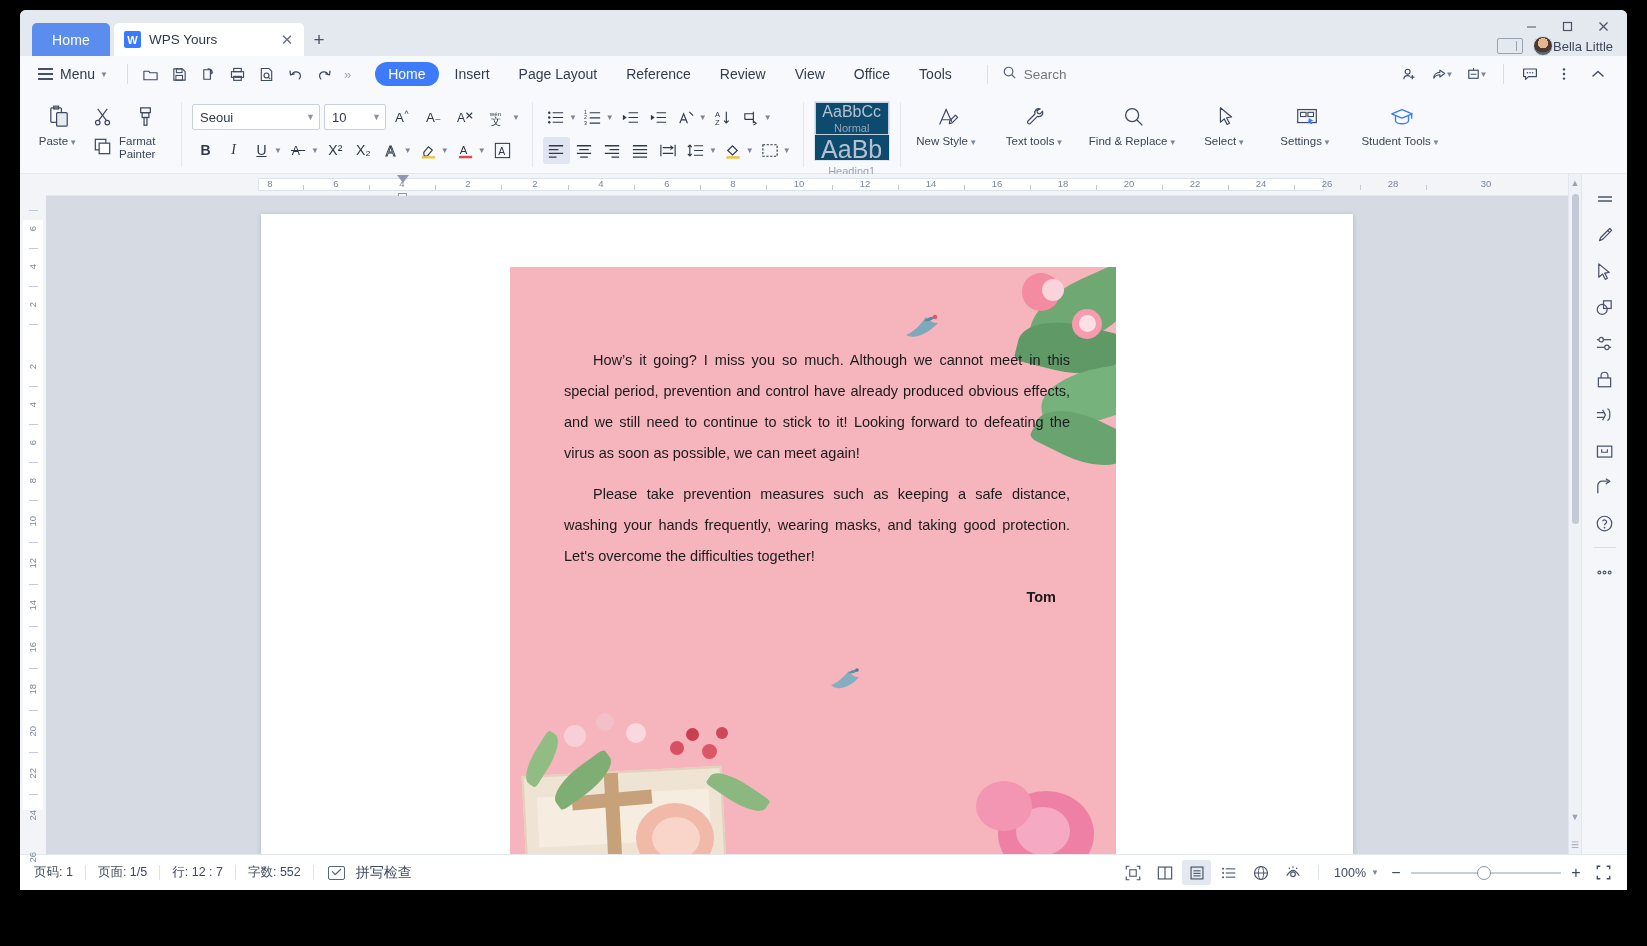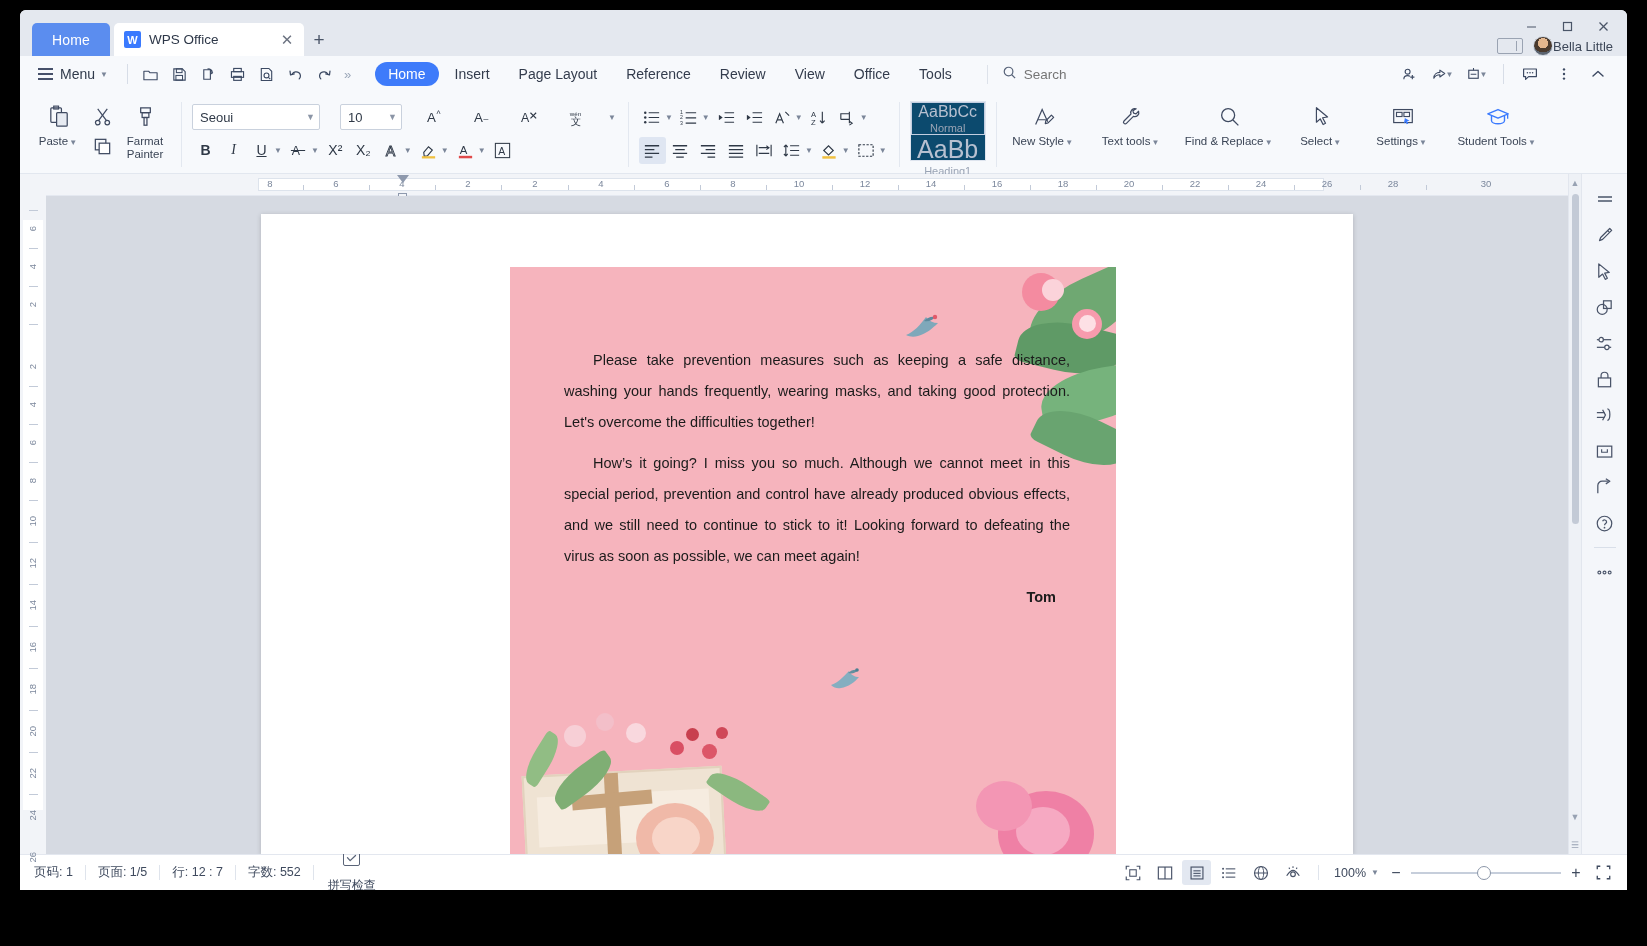--- a/index.html
+++ b/index.html
@@ -90,25 +90,25 @@
 
   
   .ribbon {
     height: 82px; background:#f7f9fc; border-bottom:1px solid #e2e7ef;
     display:flex; align-items:stretch; padding: 4px 6px 0 6px; gap:0; flex:0 0 auto;
   }
   .rgroup { display:flex; align-items:flex-start; padding: 2px 7px; gap:4px; }
   .rsep { width:1px; background:#e3e8f0; margin: 6px 3px; }
   .bigbtn { width:52px; display:flex; flex-direction:column; align-items:center; gap:3px; padding-top:4px; }
   .bigbtn .gl { height:30px; display:flex; align-items:center; justify-content:center; color:#3f4a61; }
-  .bigbtn .lb { font-size:11.5px; color:#3b4556; text-align:center; line-height:1.15; }
+  .bigbtn .lb { font-size:11.5px; color:#3b4556; line-height:1.15; }
   .stack2 { display:flex; flex-direction:column; align-items:center; gap:4px; padding-top:5px; }
   .sm { width:26px; height:26px; display:flex; align-items:center; justify-content:center; color:#3f4a61; }
 
-  .fontrow { display:flex; align-items:center; gap:20px; height:30px; }
+  .fontrow { display:flex; align-items:center; gap:4px; height:30px; }
   .fontrow2 { display:flex; align-items:center; gap:1px; height:30px; }
   .combo { height:26px; border:1px solid #c9d1dd; background:#fff; display:flex; align-items:center;
     padding: 0 4px 0 7px; font-size:13px; color:#2f3947; border-radius:2px; }
   .combo .cv { flex:1; }
   .combo .ca { color:#8b95a6; font-size:9px; padding-left:6px; }
   .tbtn { width:27px; height:27px; display:flex; align-items:center; justify-content:center;
     color:#2f3947; font-size:14px; border-radius:3px; }
   .tbtn.on { background:#dfe6f2; }
   .caret { font-size:8px; color:#7b8699; margin-left:-2px; margin-right:2px; }
 
@@ -171,21 +171,21 @@
   .rail-div { width:22px; height:1px; background:#d9dfe9; margin:5px 0; }
 
   
   .status {
     height: 36px; background:#fff; border-top:1px solid #e3e7ef;
     display:flex; align-items:center; padding: 0 12px; gap:0; flex:0 0 auto;
   }
   .st { font-size:12.5px; color:#3f4a5e; padding: 0 12px; white-space:nowrap; }
   .st:first-child { padding-left:2px; }
   .stsep { width:1px; height:15px; background:#dfe4ec; }
-  .spell { display:flex; align-items:center; gap:11px; padding-left:14px; font-size:12px; color:#3f4a5e;flex-direction:column; }
+  .spell { display:flex; align-items:center; gap:11px; padding-left:14px; font-size:14px; color:#3f4a5e; }
   .spellbox { width:17px; height:14px; border:1.4px solid #5a6478; border-radius:2px;
     display:flex; align-items:center; justify-content:center; }
   .st-right { margin-left:auto; display:flex; align-items:center; gap:3px; }
   .vmode { width:29px; height:25px; display:flex; align-items:center; justify-content:center;
     color:#4a5469; border-radius:3px; }
   .vmode.on { background:#e3e8f1; }
   .zoomlbl { font-size:12.5px; color:#3f4a5e; padding:0 4px; }
   .slider { width:150px; height:14px; position:relative; display:flex; align-items:center; }
   .strack { position:absolute; left:0; right:0; height:2px; background:#c6cedb; }
   .sknob { position:absolute; width:14px; height:14px; border-radius:50%; background:#fff;
@@ -195,21 +195,21 @@
 </style>
 </head>
 <body>
 
 <div id="app">
 
   <div class="titlebar">
     <div class="home-btn">Home</div>
     <div class="tab">
       <div class="tab-ico">W</div>
-      <div class="tab-title">WPS Office</div>
+      <div class="tab-title">WPS Yours</div>
       <div class="tab-close">✕</div>
     </div>
     <div class="tab-plus">+</div>
 
     <div class="win-ctl">
       <div class="win-btn">
         <svg width="13" height="13" viewBox="0 0 13 13">
             <line x1="2" y1="7" x2="11" y2="7" stroke="#4a5568" stroke-width="1.2"></line>
           </svg>
       </div>
@@ -799,22 +799,22 @@
             <div class="petal" style="right:20px; top:48px; width:17px; height:17px; background:#fde0e5;"></div>
             <div class="bird" style="left:392px; top:42px;">
               <svg width="46" height="36" viewBox="0 0 46 36">
                 <path d="M4 26c8-3 14-10 20-18 3 4 7 6 12 6-5 5-12 11-20 13-4 1-8 1-12-1z" fill="#7fa8ba"></path>
                 <path d="M22 12c3-3 7-5 11-4-2 3-6 5-11 4z" fill="#5d8a9e"></path>
                 <circle cx="33" cy="8" r="2.2" fill="#e0596a"></circle>
               </svg>
             </div>
 
             <div class="letter">
+              <div class="para">How’s it going? I miss you so much. Although we cannot meet in this special period, prevention and control have already produced obvious effects, and we still need to continue to stick to it! Looking forward to defeating the virus as soon as possible, we can meet again!</div>
               <div class="para">Please take prevention measures such as keeping a safe distance, washing your hands frequently, wearing masks, and taking good protection. Let's overcome the difficulties together!</div>
-              <div class="para">How’s it going? I miss you so much. Although we cannot meet in this special period, prevention and control have already produced obvious effects, and we still need to continue to stick to it! Looking forward to defeating the virus as soon as possible, we can meet again!</div>
               <div class="sign" style="padding-right:14px;">Tom</div>
             </div>
 
             <div class="bird" style="left:318px; top:398px;">
               <svg width="42" height="30" viewBox="0 0 42 30">
                 <path d="M3 20c7-2 12-8 18-14 2 4 6 6 10 6-4 5-11 10-18 11-3 .5-7 .3-10-3z" fill="#84aec0"></path>
                 <path d="M20 8c3-3 7-4 10-3-2 3-6 4-10 3z" fill="#62909f"></path>
                 <circle cx="29" cy="5" r="1.8" fill="#4d7f92"></circle>
               </svg>
             </div>

